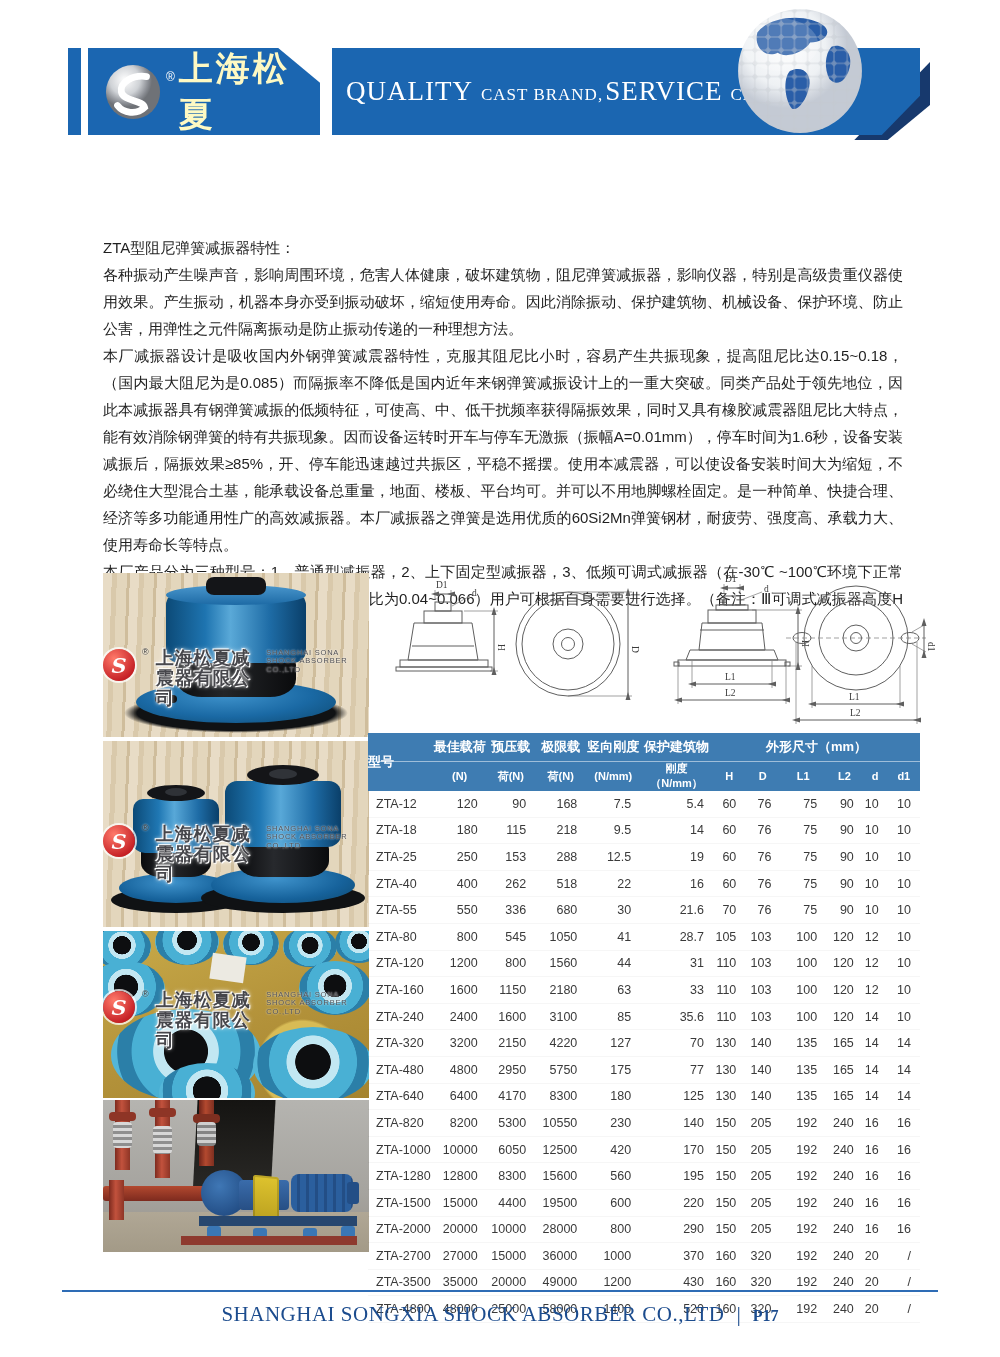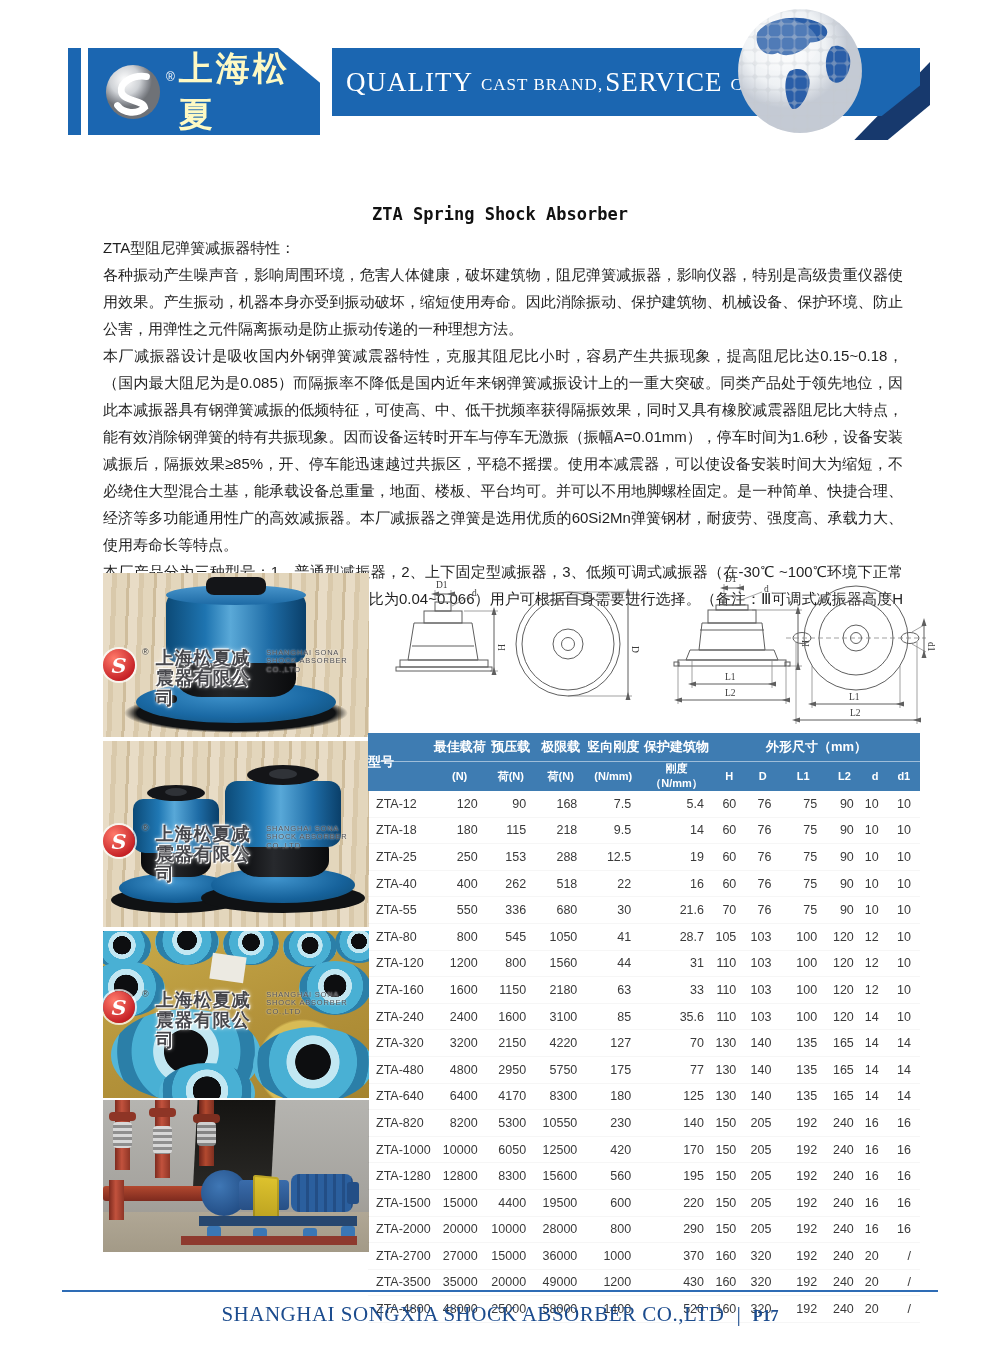--- a/index.html
+++ b/index.html
@@ -9,21 +9,21 @@
   
   .accent-bar{position:absolute;left:68px;top:48px;width:13px;height:87px;background:#1b66b1;}
   .logo-block{position:absolute;left:88px;top:48px;width:232px;height:87px;background:#1b66b1;
               clip-path:polygon(0 0,82% 0,100% 40%,100% 100%,0 100%);
               display:flex;align-items:center;padding-left:16px;box-sizing:border-box;}
   .logo-sphere{width:58px;height:58px;flex:0 0 auto;}
   .logo-reg{color:#fff;font-size:12px;margin:-30px 2px 0 4px;}
   .brand-cn{color:#fef9c3;font-size:34px;font-weight:bold;letter-spacing:3px;margin-left:2px;}
   .banner-shadow{position:absolute;left:842px;top:62px;width:88px;height:78px;background:#17396d;
                  clip-path:polygon(100% 0,100% 55%,52% 100%,14% 100%);}
-  .banner{position:absolute;left:332px;top:48px;width:588px;height:68px;background:#1b66b1;
+  .banner{position:absolute;left:332px;top:48px;width:588px;height:87px;background:#1b66b1;
           clip-path:polygon(0 0,100% 0,100% 55%,93.5% 100%,0 100%);
           display:flex;align-items:center;padding-left:14px;box-sizing:border-box;color:#fff;
           font-family:"Liberation Serif",serif;white-space:nowrap;}
   .slog-big{font-size:27px;letter-spacing:1px;}
   .slog-small{font-size:17px;letter-spacing:1px;margin:0 2px 0 8px;padding-top:6px;}
   .globe{position:absolute;left:735px;top:4px;width:130px;height:134px;}
 
   
   .title-cn{position:absolute;left:0;top:168px;width:1000px;text-align:center;
             font-size:20px;font-weight:bold;color:#111;letter-spacing:1px;}
@@ -135,21 +135,20 @@
     <circle cx="64" cy="66" r="61" fill="url(#gsh)"></circle>
     <g clip-path="url(#gclip)">
       <path d="M22,28 C36,10 74,10 88,22 C96,30 86,38 74,38 C68,48 50,54 42,48 C30,54 18,42 22,28 Z" fill="#2a5ea8"></path>
       <path d="M54,66 C66,60 76,68 73,82 C70,96 61,106 56,103 C49,94 47,74 54,66 Z" fill="#2a5ea8"></path>
       <path d="M95,42 C106,38 116,48 113,62 C110,76 100,82 93,74 C88,64 88,50 95,42 Z" fill="#2a5ea8"></path>
       <circle cx="64" cy="66" r="61" fill="url(#puz)" opacity=".85"></circle>
       <ellipse cx="44" cy="40" rx="38" ry="26" fill="#ffffff" opacity=".18"></ellipse>
     </g>
   </svg>
 
-  <div class="title-en">ZTA Spring Shock Absorber</div>
 
   <div class="body-text">
     <p>ZTA型阻尼弹簧减振器特性：</p>
     <p>各种振动产生噪声音，影响周围环境，危害人体健康，破坏建筑物，阻尼弹簧减振器，影响仪器，特别是高级贵重仪器使用效果。产生振动，机器本身亦受到振动破坏，缩短使用寿命。因此消除振动、保护建筑物、机械设备、保护环境、防止公害，用弹性之元件隔离振动是防止振动传递的一种理想方法。</p>
     <p>本厂减振器设计是吸收国内外钢弹簧减震器特性，克服其阻尼比小时，容易产生共振现象，提高阻尼比达0.15~0.18，（国内最大阻尼为是0.085）而隔振率不降低是国内近年来钢弹簧减振设计上的一重大突破。同类产品处于领先地位，因此本减振器具有钢弹簧减振的低频特征，可使高、中、低干扰频率获得隔振效果，同时又具有橡胶减震器阻尼比大特点，能有效消除钢弹簧的特有共振现象。因而设备运转时开车与停车无激振（振幅A=0.01mm），停车时间为1.6秒，设备安装减振后，隔振效果≥85%，开、停车能迅速越过共振区，平稳不摇摆。使用本减震器，可以使设备安装时间大为缩短，不必绕住大型混合土基，能承载设备总重量，地面、楼板、平台均可。并可以不用地脚螺栓固定。是一种简单、快捷合理、经济等多功能通用性广的高效减振器。本厂减振器之弹簧是选用优质的60Si2Mn弹簧钢材，耐疲劳、强度高、承载力大、使用寿命长等特点。</p>
     <p>本厂产品分为三种型号：1、普通型减振器，2、上下固定型减振器，3、低频可调式减振器（在-30℃ ~100℃环境下正常工作，固有频率有1.8 Hz~3 .6 Hz，阻尼比为0.04~0.066）用户可根据自身需要进行选择。（备注：Ⅲ可调式减振器高度H加高20mm）</p>
   </div>
 
   <div class="photo wood ph1">
     <div class="shape" style="left:20px;top:120px;width:226px;height:40px;background:radial-gradient(ellipse at 50% 50%,#101214 0 62%,rgba(16,18,20,0) 70%);border-radius:50%;"></div>

